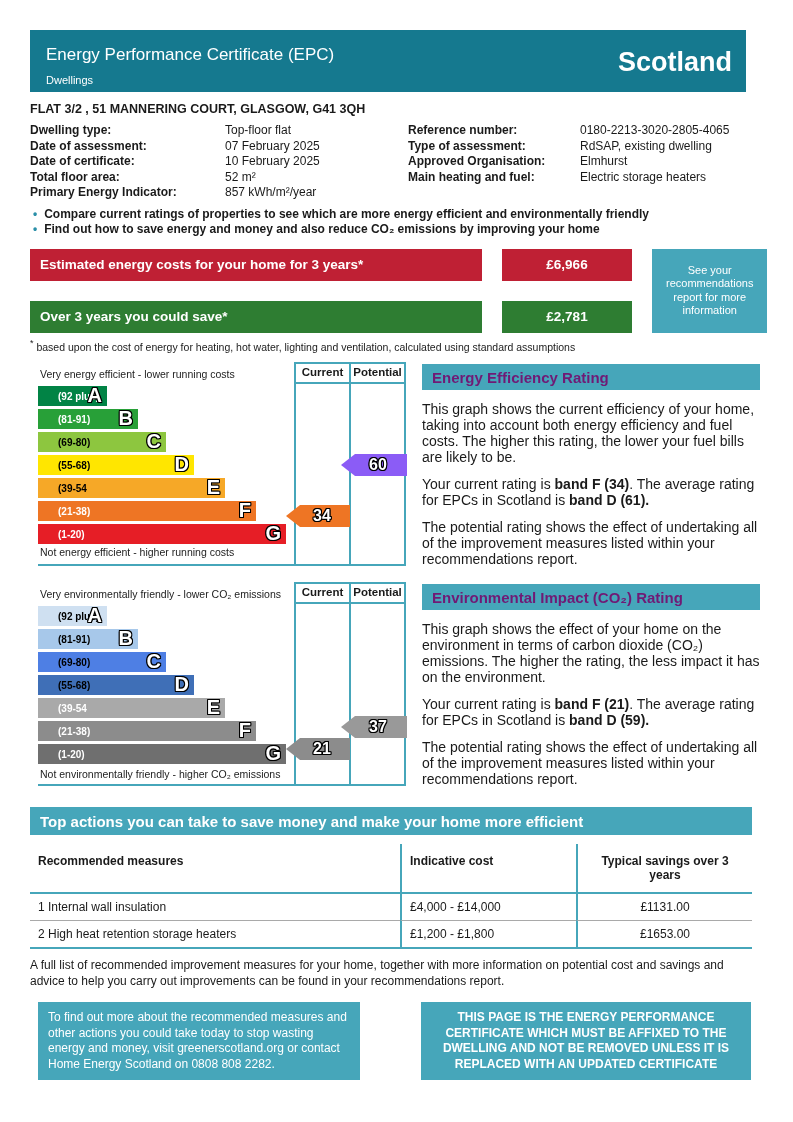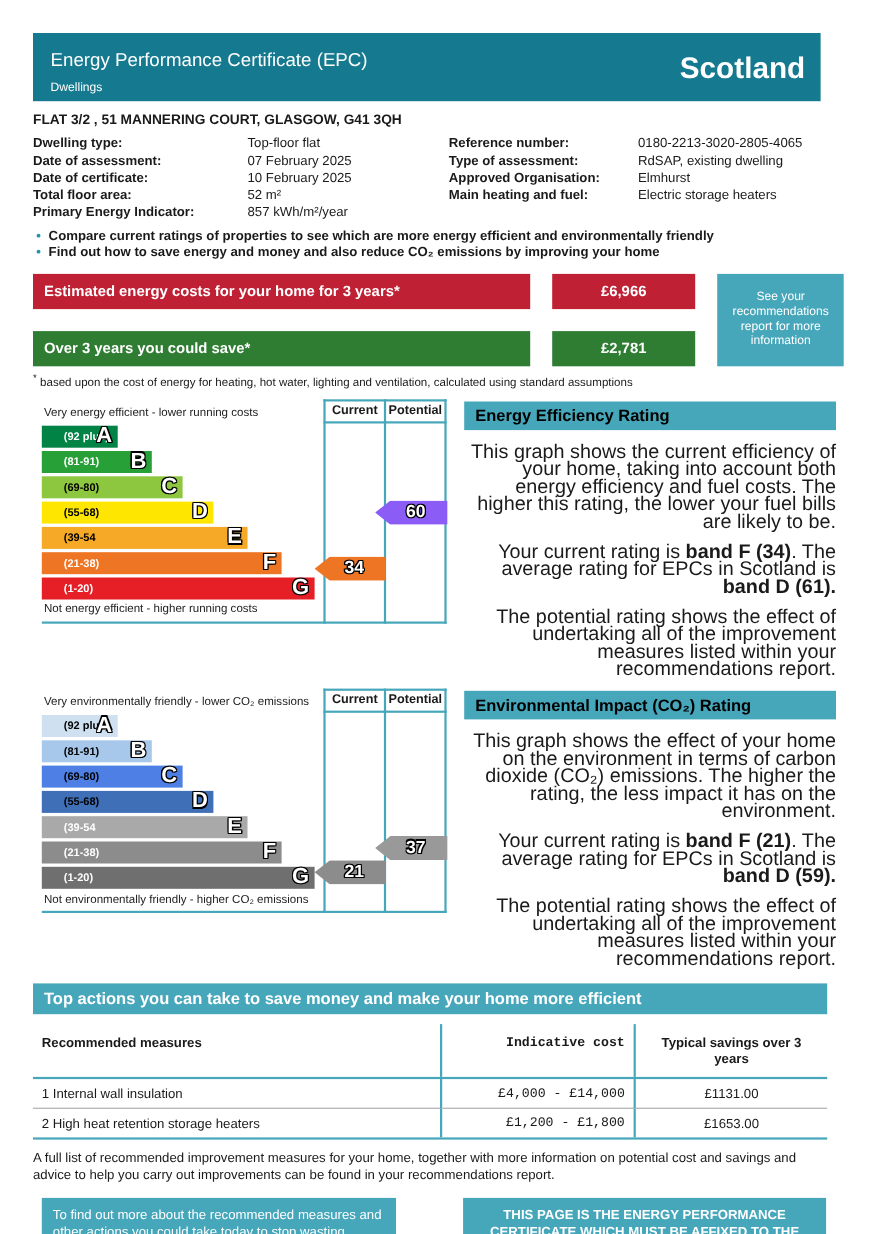--- a/index.html
+++ b/index.html
@@ -70,35 +70,35 @@
   }
   .vline, .hline { position:absolute; background:#46a6ba; }
   .arrow {
     position:absolute; height:22px; display:flex; align-items:center; justify-content:center;
     clip-path:polygon(0 50%, 14px 0, 100% 0, 100% 100%, 14px 100%);
   }
   .arrow-num { font-size:16px; font-weight:bold; padding-left:8px; }
 
   .section-text { width:338px; margin-left:16px; }
   .section-banner {
-    height:26px; color:#000000; font-size:15px; font-weight:bold;
+    height:26px; color:#701a75; font-size:15px; font-weight:bold;
     display:flex; align-items:center; padding-left:10px; margin-top:2px;
   }
-  .section-text .para { font-size:18px; line-height:16px; margin-top:11px;text-align:right; }
+  .section-text .para { font-size:14px; line-height:16px; margin-top:11px; }
 
   
   .actions-banner {
     margin-top:15px; width:722px; height:28px; color:#fff; font-size:15px; font-weight:bold;
     display:flex; align-items:center; padding-left:10px;
   }
   .actions-table { margin-top:9px; width:722px; border-bottom:2px solid #46a6ba; font-size:12px; }
   .at-row { display:flex; }
   .at-row > div { padding:6px 8px; }
   .at-c1 { width:370px; }
-  .at-c2 { width:176px; text-align:right; border-left:2px solid #46a6ba;font-family:Liberation Mono, monospace; }
+  .at-c2 { width:176px; text-align:left; border-left:2px solid #46a6ba; }
   .at-c3 { width:176px; text-align:center; border-left:2px solid #46a6ba; }
   .at-head { font-weight:bold; border-bottom:2px solid #46a6ba; }
   .at-head > div { padding-top:10px; padding-bottom:10px; }
   .at-body1 > div { border-bottom:1px solid #a9a9a9; }
   .at-note { margin-top:9px; width:722px; font-size:12px; line-height:15.5px; }
 
   
   .footer-row { display:flex; margin-top:13px; padding-left:8px; }
   .footer-box-left {
     width:322px; color:#fff; font-size:12px; line-height:15.5px; padding:8px 10px;

